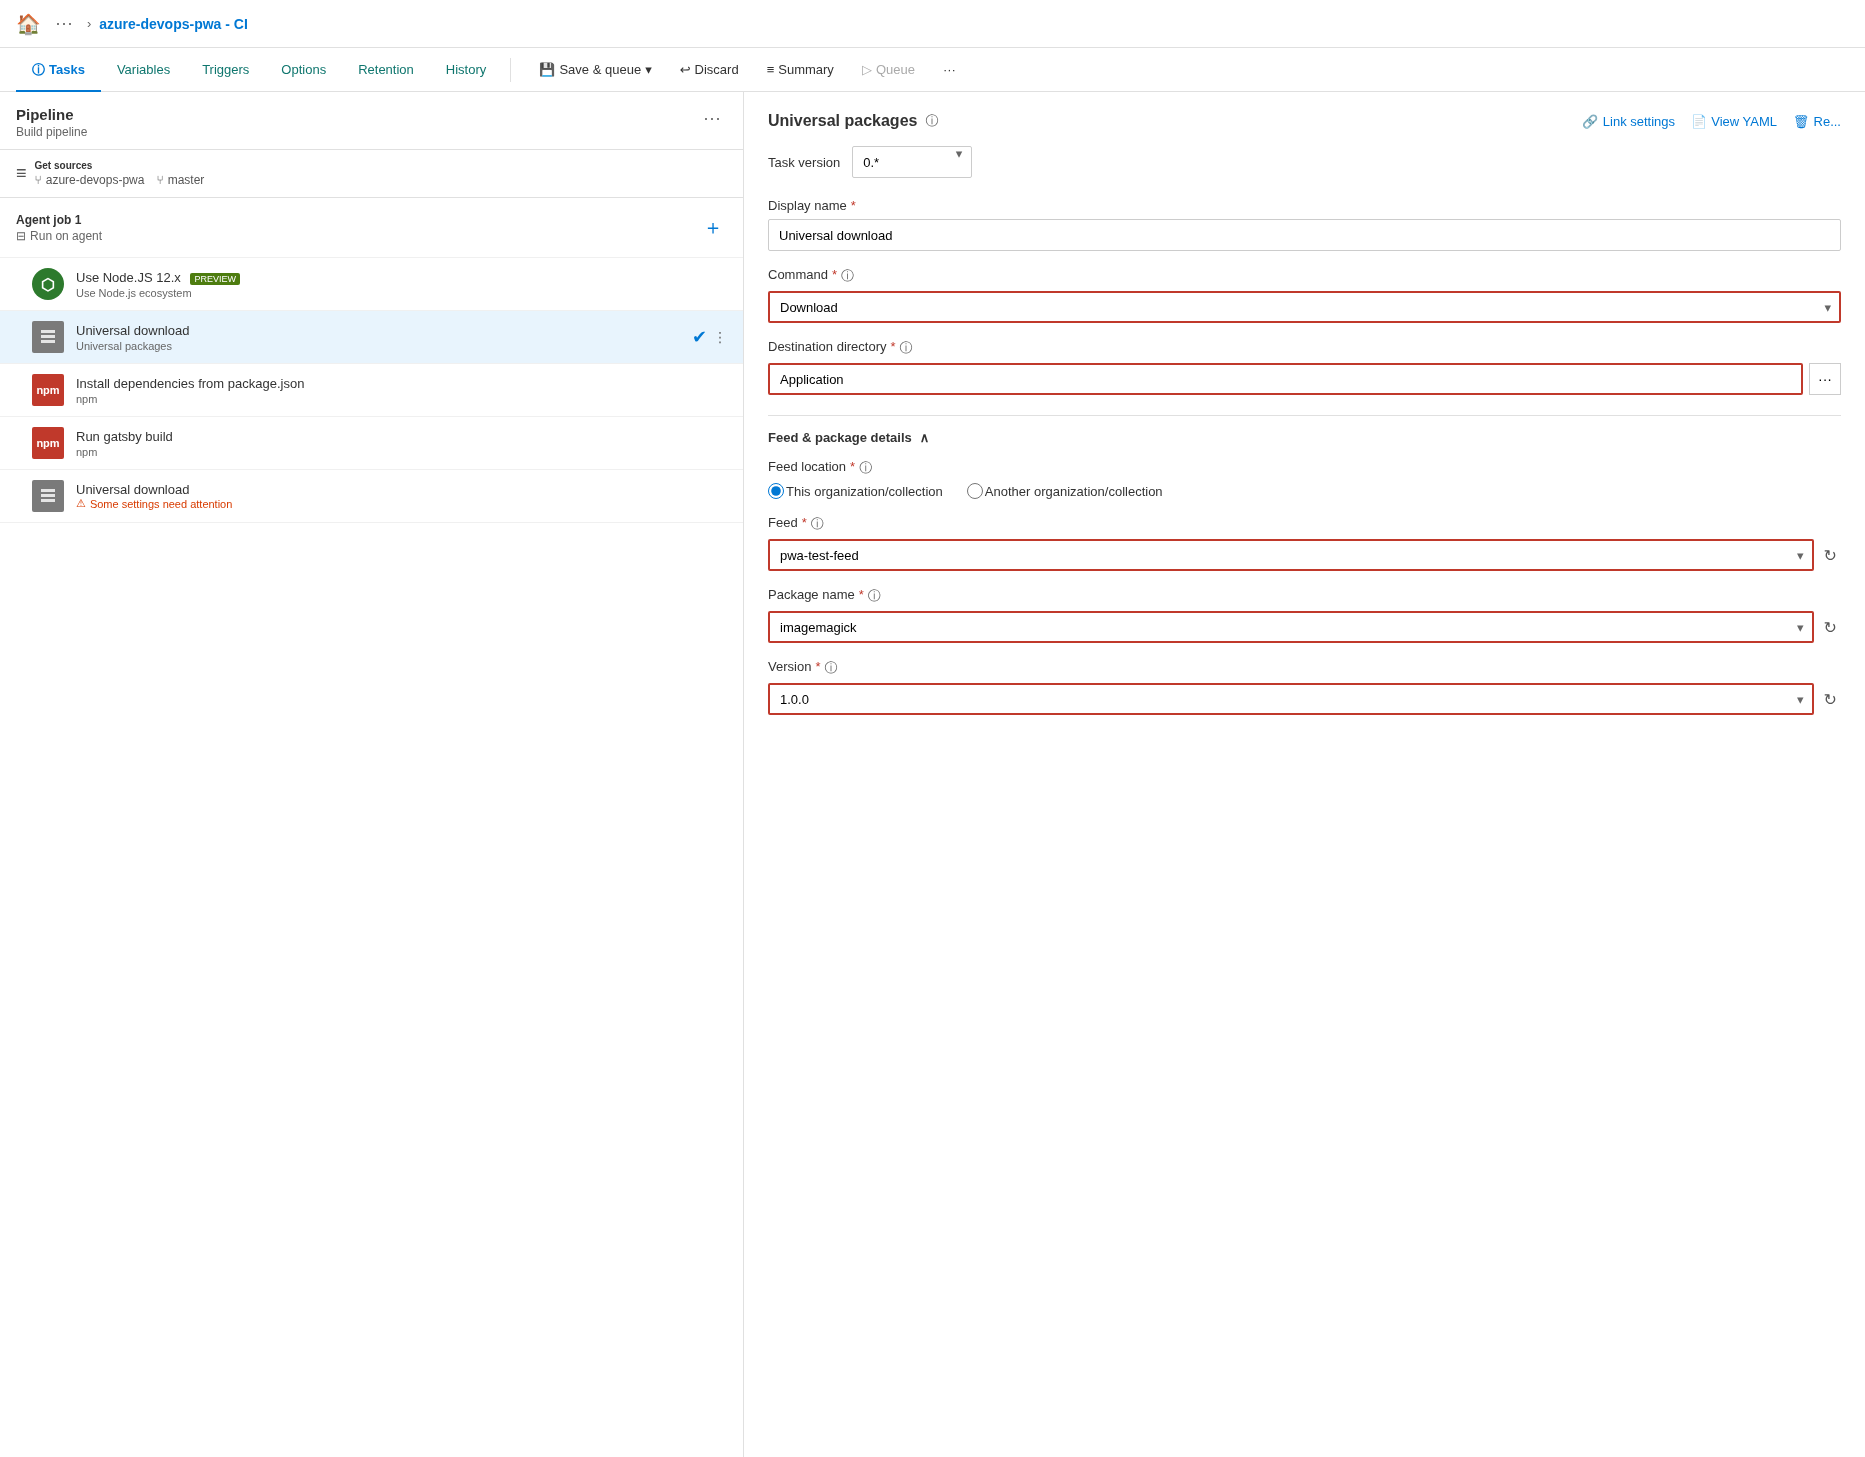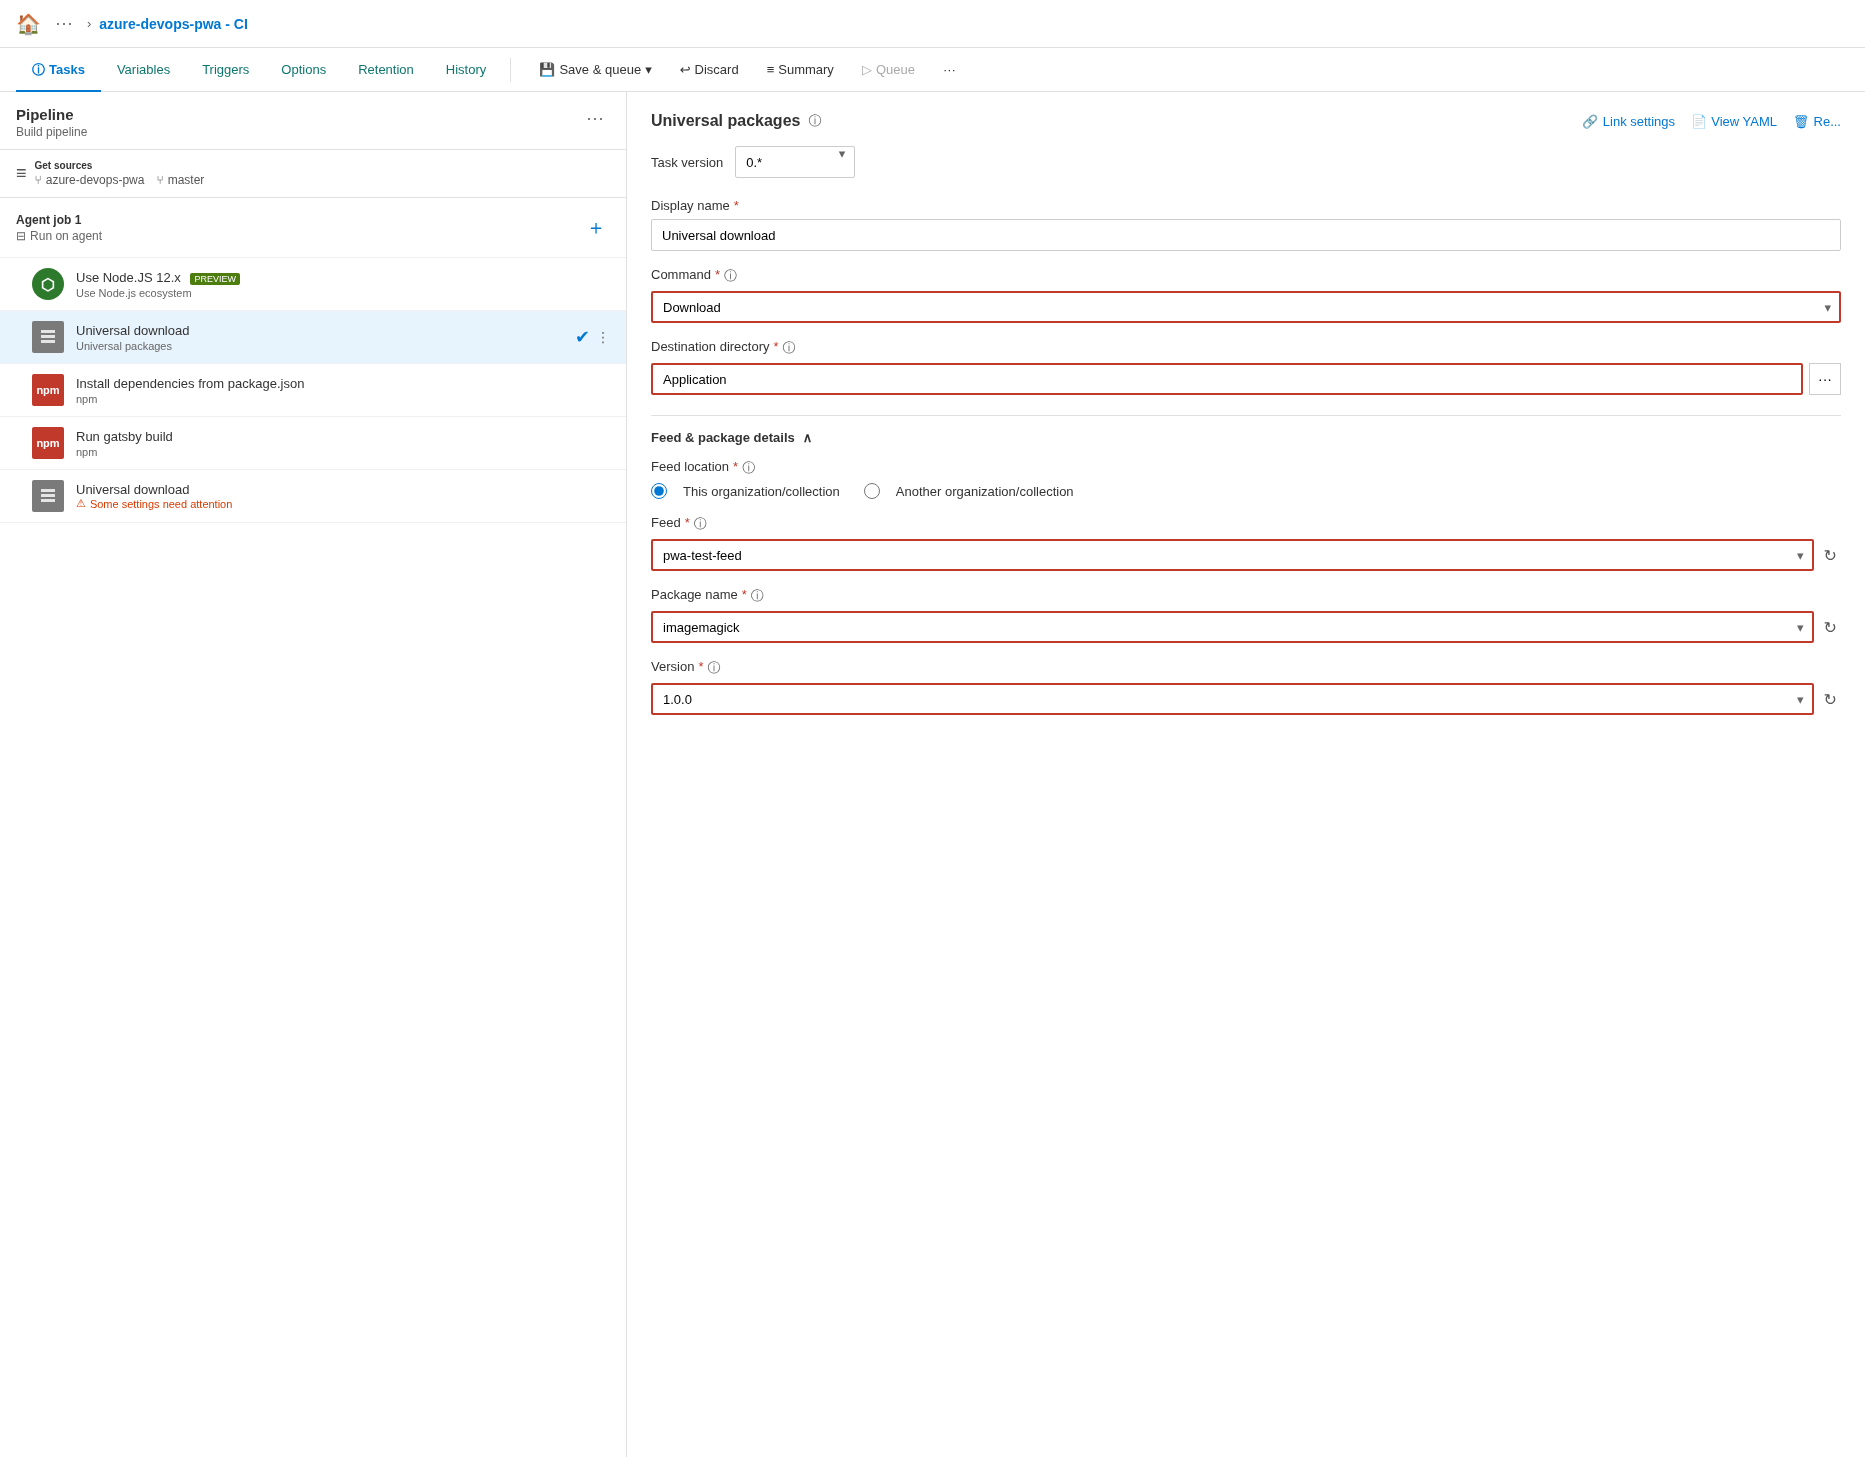--- a/index.html
+++ b/index.html
@@ -73,21 +73,21 @@
     .nav-action-btn.disabled { color: #aaa; cursor: default; }
 
     
     .main-layout {
       display: flex;
       height: calc(100vh - 92px);
     }
 
     
     .left-panel {
-      width: 627px;
+      width: 744px;
       border-right: 1px solid #e0e0e0;
       overflow-y: auto;
       flex-shrink: 0;
     }
 
     
     .pipeline-header {
       display: flex;
       justify-content: space-between;
       align-items: flex-start;
@@ -308,21 +308,21 @@
     
     .radio-group {
       display: flex;
       align-items: center;
       gap: 24px;
       margin-top: 4px;
     }
     .radio-option {
       display: flex;
       align-items: center;
-      gap: 16px;
+      gap: 2px;
       cursor: pointer;
       font-size: 13px;
       justify-content: center;
     }
     .radio-option input[type="radio"] { accent-color: #0078d4; width: 16px; height: 16px; }
 
     
     .feed-row {
       display: flex;
       align-items: center;

